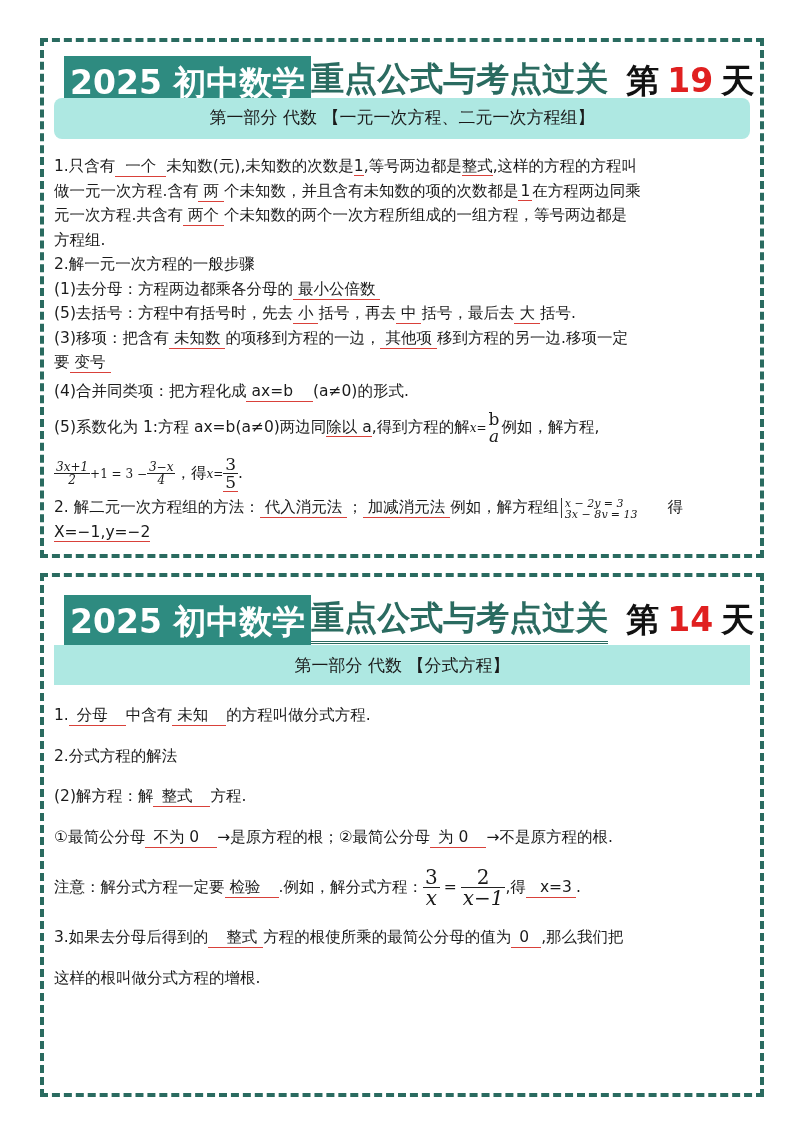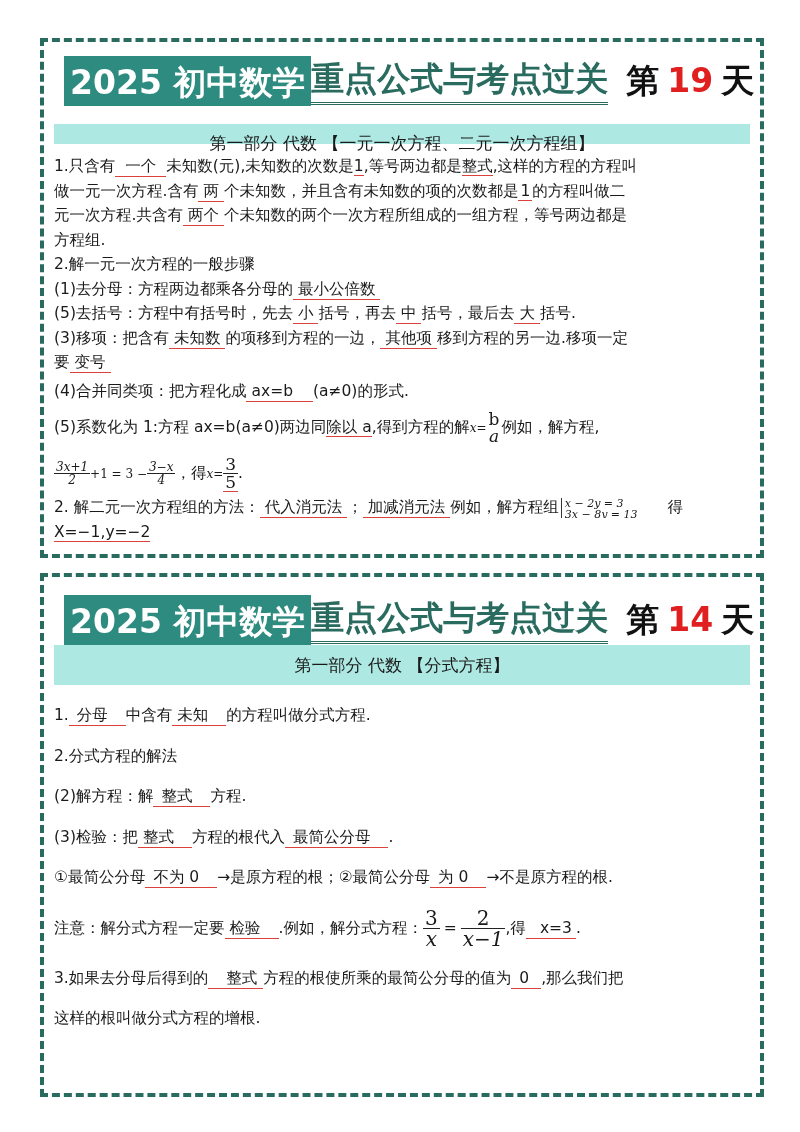--- a/index.html
+++ b/index.html
@@ -23,21 +23,21 @@
     color:#2a6b60; font-size:33px; font-weight:bold; line-height:44px;
     border-bottom:3px double #2a6b60; padding-bottom:1px; margin-right:18px;
   }
   .title-c { font-size:33px; font-weight:bold; color:#111; }
   .title-c .num { color:#e02020; margin:0 8px; }
 
   .section-bar {
     position:absolute; left:10px; right:10px; background:#aee8e2;
     text-align:center; font-size:17px; color:#1a1a1a;
   }
-  .p1 .section-bar { top:82px; height:20px; line-height:38px; }
+  .p1 .section-bar { top:56px; height:41px; line-height:38px;border-radius:8px; }
   .p2 .section-bar { top:68px; height:40px; line-height:40px; }
 
   .content { position:absolute; left:10px; right:1px; font-size:15.5px; color:#1a1a1a; }
   .p1 .content { top:112px; line-height:24.5px; }
   .p2 .content { top:118px; }
   .p2 .content .ln { height:40.5px; line-height:40.5px; white-space:nowrap; }
   .ln { white-space:nowrap; }
   .blank { border-bottom:1.5px solid #d9413a; padding:0 5px; display:inline-block; line-height:20px; }
   .u { border-bottom:1.5px solid #d9413a; }
   .math { font-family:"DejaVu Serif","Liberation Serif",serif; font-style:italic; }
@@ -57,21 +57,21 @@
     <span class="title-b">重点公式与考点过关</span>
     <span class="title-c"><span>第</span><span class="num">19</span><span>天</span></span>
   </div>
   <div class="section-bar">第一部分  代数   【一元一次方程、二元一次方程组】</div>
 
   <div class="content">
     <div class="ln">
       <span>1.只含有</span><span class="blank" style="padding:0 10px">一个</span><span>未知数(元),未知数的次数是</span><span class="u">1</span><span>,等号两边都是</span><span class="u">整式</span><span>,这样的方程的方程叫</span>
     </div>
     <div class="ln">
-      <span>做一元一次方程.含有</span><span class="blank">两</span><span>个未知数，并且含有未知数的项的次数都是</span><span class="u" style="padding:0 2px">1</span><span>的方程叫做二</span>
+      <span>做一元一次方程.含有</span><span class="blank">两</span><span>个未知数，并且含有未知数的项的次数都是</span><span class="u" style="padding:0 2px">1</span><span>在方程两边同乘</span>
     </div>
     <div class="ln">
       <span>元一次方程.共含有</span><span class="blank">两个</span><span>个未知数的两个一次方程所组成的一组方程，等号两边都是</span>
     </div>
     <div class="ln">方程组.</div>
     <div class="ln">2.解一元一次方程的一般步骤</div>
     <div class="ln">
       <span>(1)去分母：方程两边都乘各分母的</span><span class="blank">最小公倍数</span>
     </div>
     <div class="ln">
@@ -111,23 +111,20 @@
 
   <div class="content">
     <div class="ln">
       <span>1.</span><span class="blank" style="padding:0 18px 0 8px">分母</span><span>中含有</span><span class="blank" style="padding:0 18px 0 5px">未知</span><span>的方程叫做分式方程.</span>
     </div>
     <div class="ln">2.分式方程的解法</div>
     <div class="ln">
       <span>(2)解方程：解</span><span class="blank" style="padding:0 18px 0 8px">整式</span><span>方程.</span>
     </div>
     <div class="ln">
-      <span>(3)检验：把</span><span class="blank" style="padding:0 18px 0 5px">整式</span><span>方程的根代入</span><span class="blank" style="padding:0 18px 0 8px">最简公分母</span><span>.</span>
-    </div>
-    <div class="ln">
       <span>①最简公分母</span><span class="blank" style="padding:0 18px 0 8px">不为 0</span><span>→是原方程的根；②最简公分母</span><span class="blank" style="padding:0 18px 0 8px">为 0</span><span>→不是原方程的根.</span>
     </div>
     <div class="ln" style="height:60px; line-height:60px;">
       <span>注意：解分式方程一定要</span><span class="blank" style="padding:0 18px 0 5px">检验</span><span>.例如，解分式方程：</span><span class="frac lg"><span class="n" style="font-style:normal">3</span><span class="d">x</span></span><span class="math" style="margin:0 4px;font-style:normal">=</span><span class="frac lg"><span class="n" style="font-style:normal">2</span><span class="d">x−1</span></span><span>,得</span><span class="blank" style="padding:0 4px 0 14px">x=3</span><span>.</span>
     </div>
     <div class="ln">
       <span>3.如果去分母后得到的</span><span class="blank" style="padding:0 6px 0 18px">整式</span><span>方程的根使所乘的最简公分母的值为</span><span class="blank" style="padding:0 12px 0 8px">0</span><span>,那么我们把</span>
     </div>
     <div class="ln">这样的根叫做分式方程的增根.</div>
   </div>

